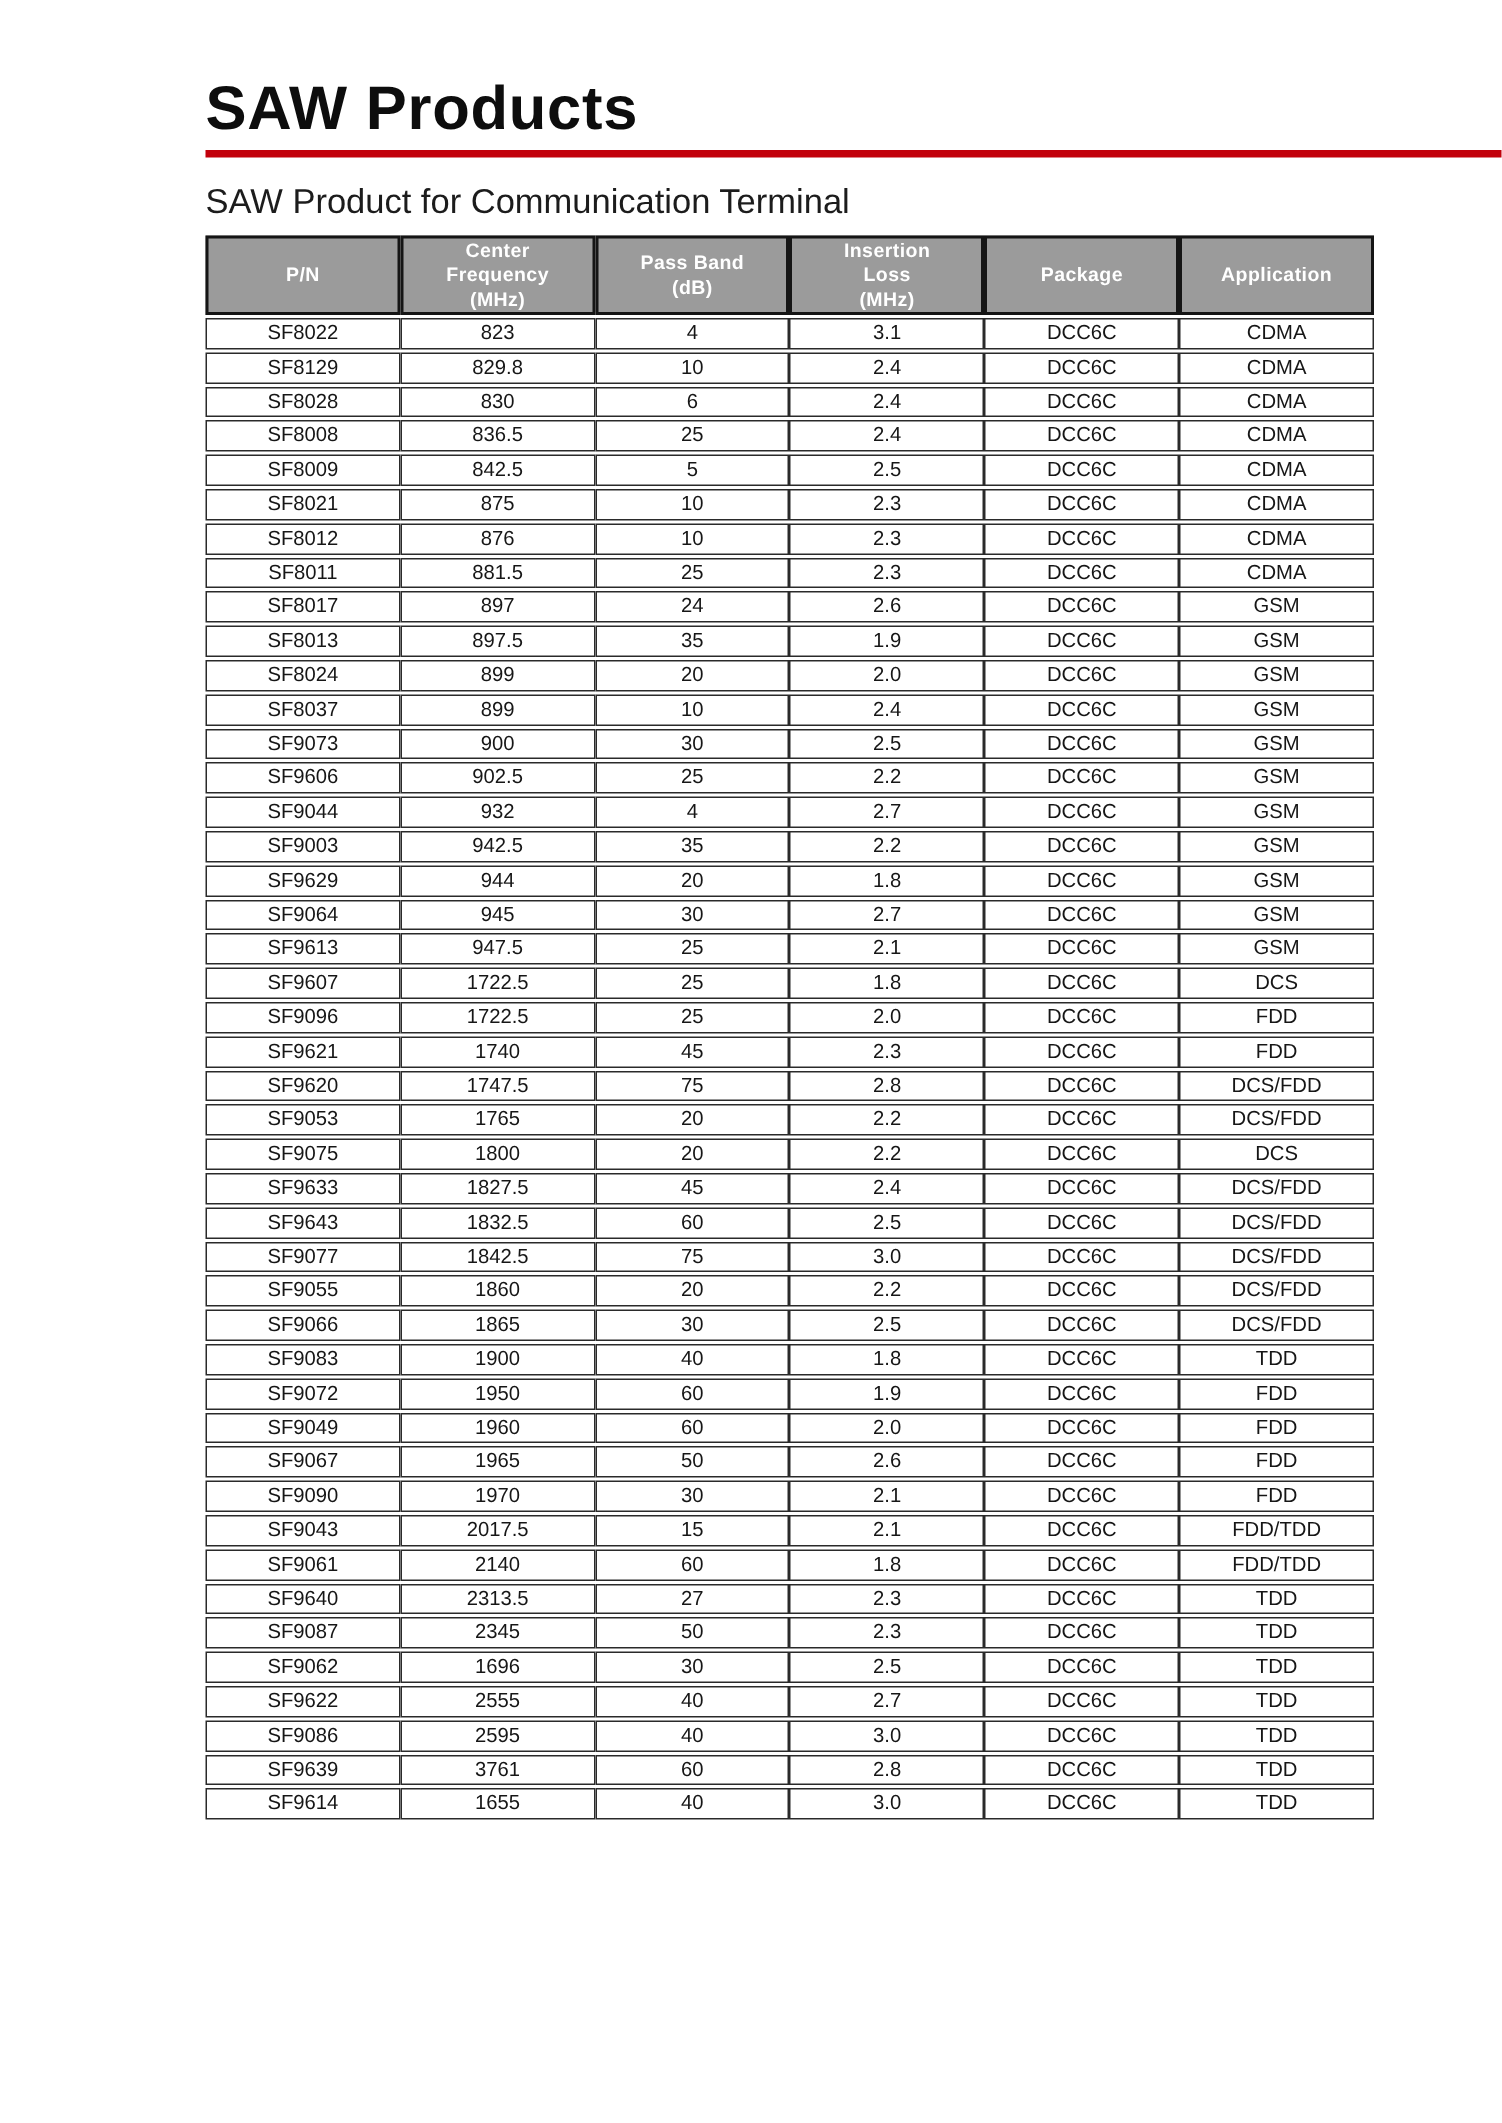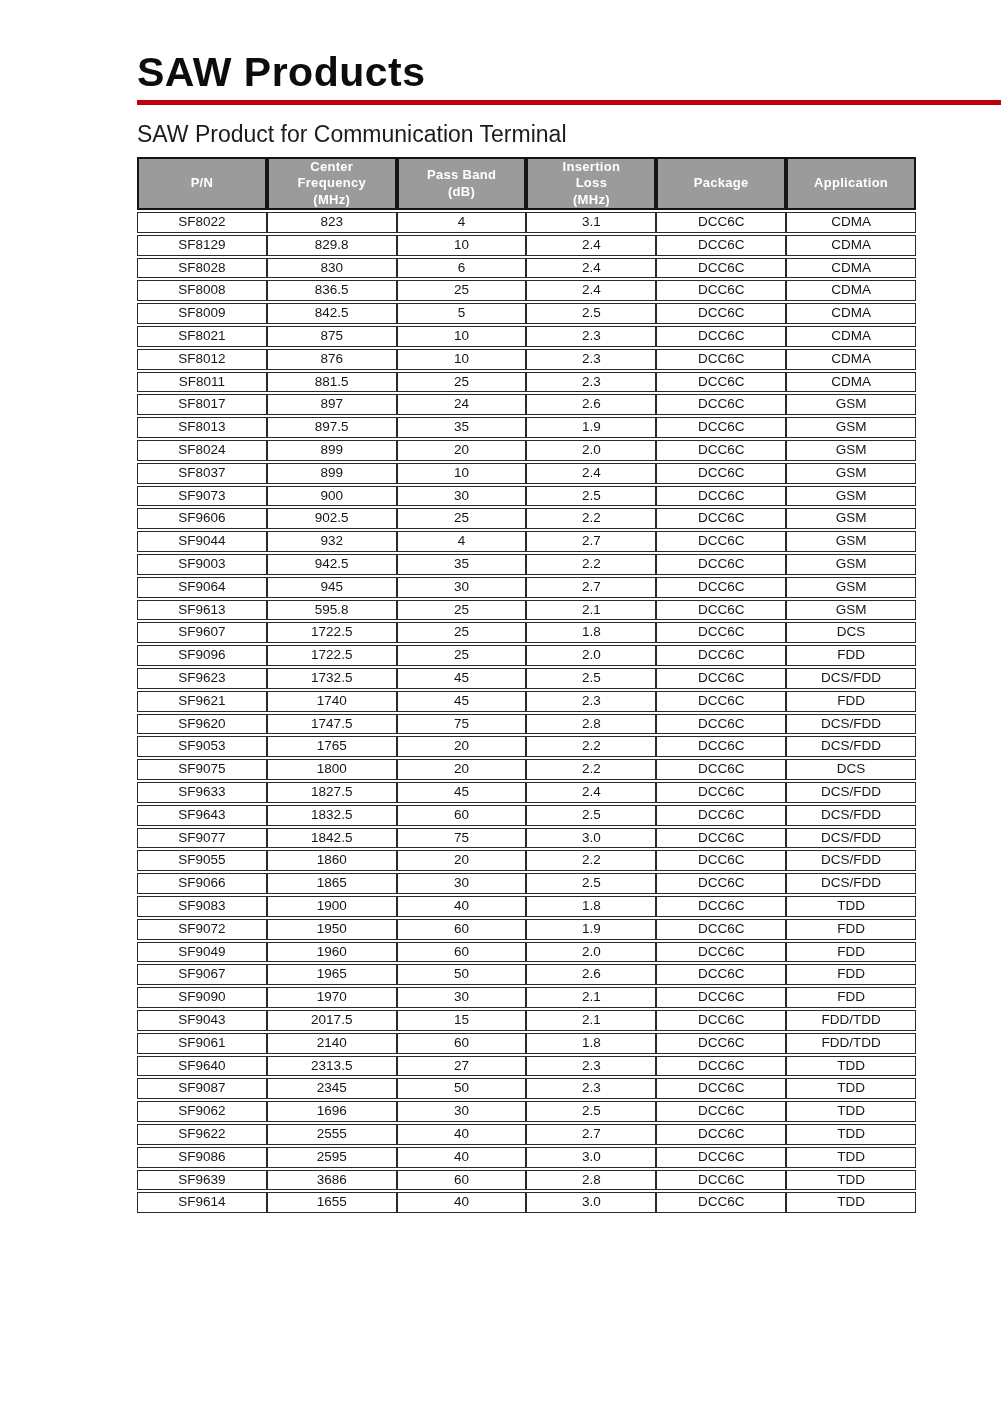--- a/index.html
+++ b/index.html
@@ -239,58 +239,58 @@
         </tr>
         <tr>
           <td>SF9003</td>
           <td>942.5</td>
           <td>35</td>
           <td>2.2</td>
           <td>DCC6C</td>
           <td>GSM</td>
         </tr>
         <tr>
+          <td>SF9629</td>
+          <td>944</td>
+          <td>20</td>
+          <td>1.8</td>
+          <td>DCC6C</td>
+          <td>GSM</td>
+        </tr>
+        <tr>
           <td>SF9064</td>
           <td>945</td>
           <td>30</td>
           <td>2.7</td>
           <td>DCC6C</td>
           <td>GSM</td>
         </tr>
         <tr>
           <td>SF9613</td>
-          <td>595.8</td>
+          <td>947.5</td>
           <td>25</td>
           <td>2.1</td>
           <td>DCC6C</td>
           <td>GSM</td>
         </tr>
         <tr>
           <td>SF9607</td>
           <td>1722.5</td>
           <td>25</td>
           <td>1.8</td>
           <td>DCC6C</td>
           <td>DCS</td>
         </tr>
         <tr>
           <td>SF9096</td>
           <td>1722.5</td>
           <td>25</td>
           <td>2.0</td>
           <td>DCC6C</td>
           <td>FDD</td>
-        </tr>
-        <tr>
-          <td>SF9623</td>
-          <td>1732.5</td>
-          <td>45</td>
-          <td>2.5</td>
-          <td>DCC6C</td>
-          <td>DCS/FDD</td>
         </tr>
         <tr>
           <td>SF9621</td>
           <td>1740</td>
           <td>45</td>
           <td>2.3</td>
           <td>DCC6C</td>
           <td>FDD</td>
         </tr>
         <tr>
@@ -448,21 +448,21 @@
         <tr>
           <td>SF9086</td>
           <td>2595</td>
           <td>40</td>
           <td>3.0</td>
           <td>DCC6C</td>
           <td>TDD</td>
         </tr>
         <tr>
           <td>SF9639</td>
-          <td>3686</td>
+          <td>3761</td>
           <td>60</td>
           <td>2.8</td>
           <td>DCC6C</td>
           <td>TDD</td>
         </tr>
         <tr>
           <td>SF9614</td>
           <td>1655</td>
           <td>40</td>
           <td>3.0</td>

